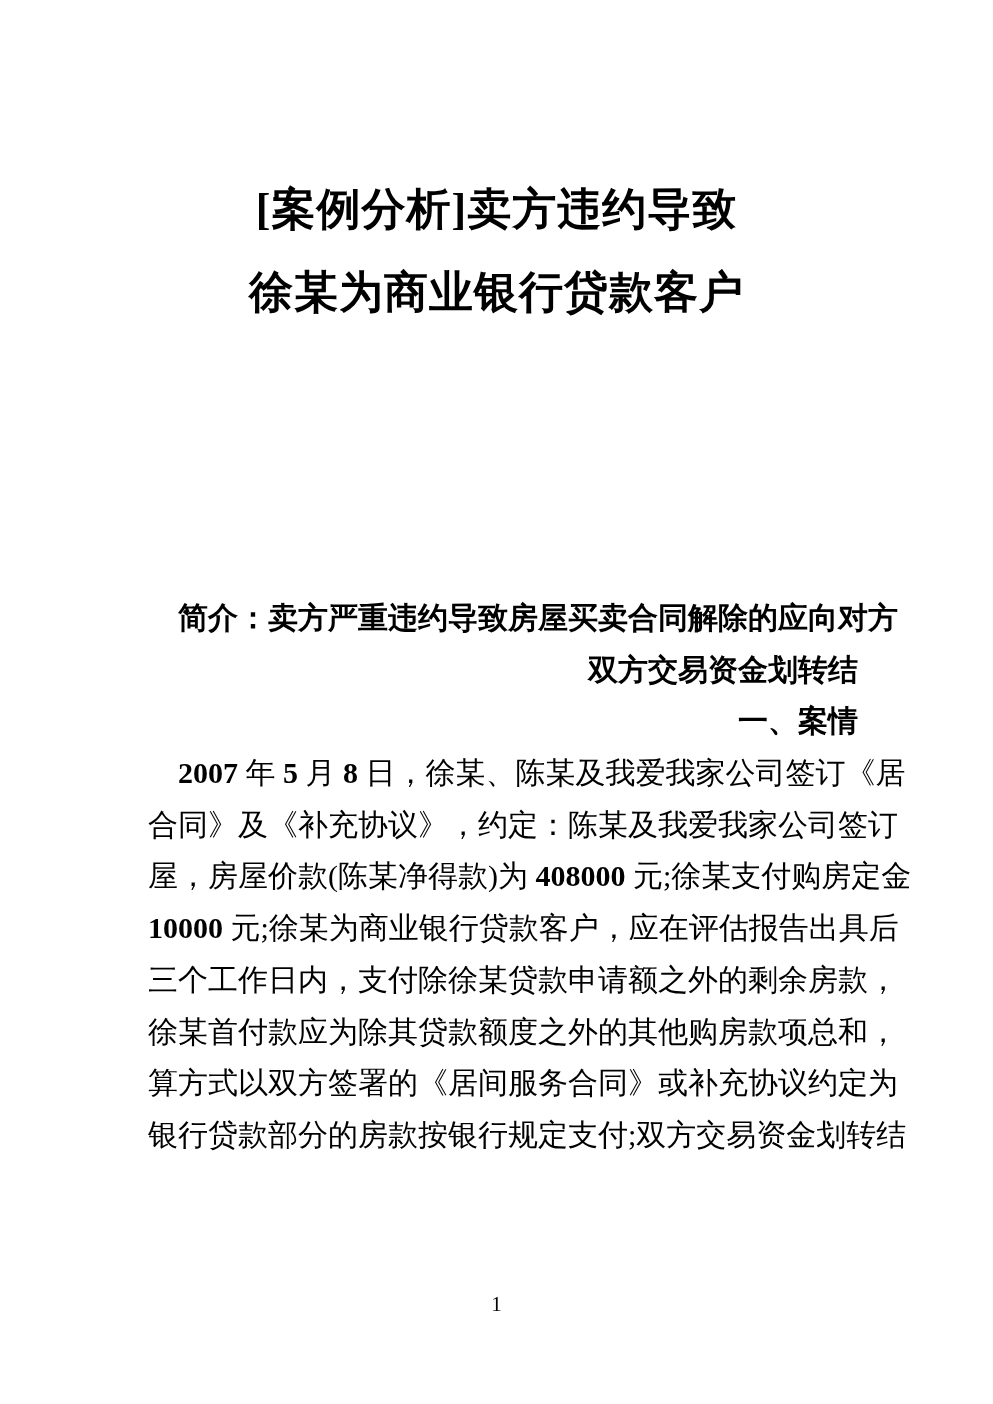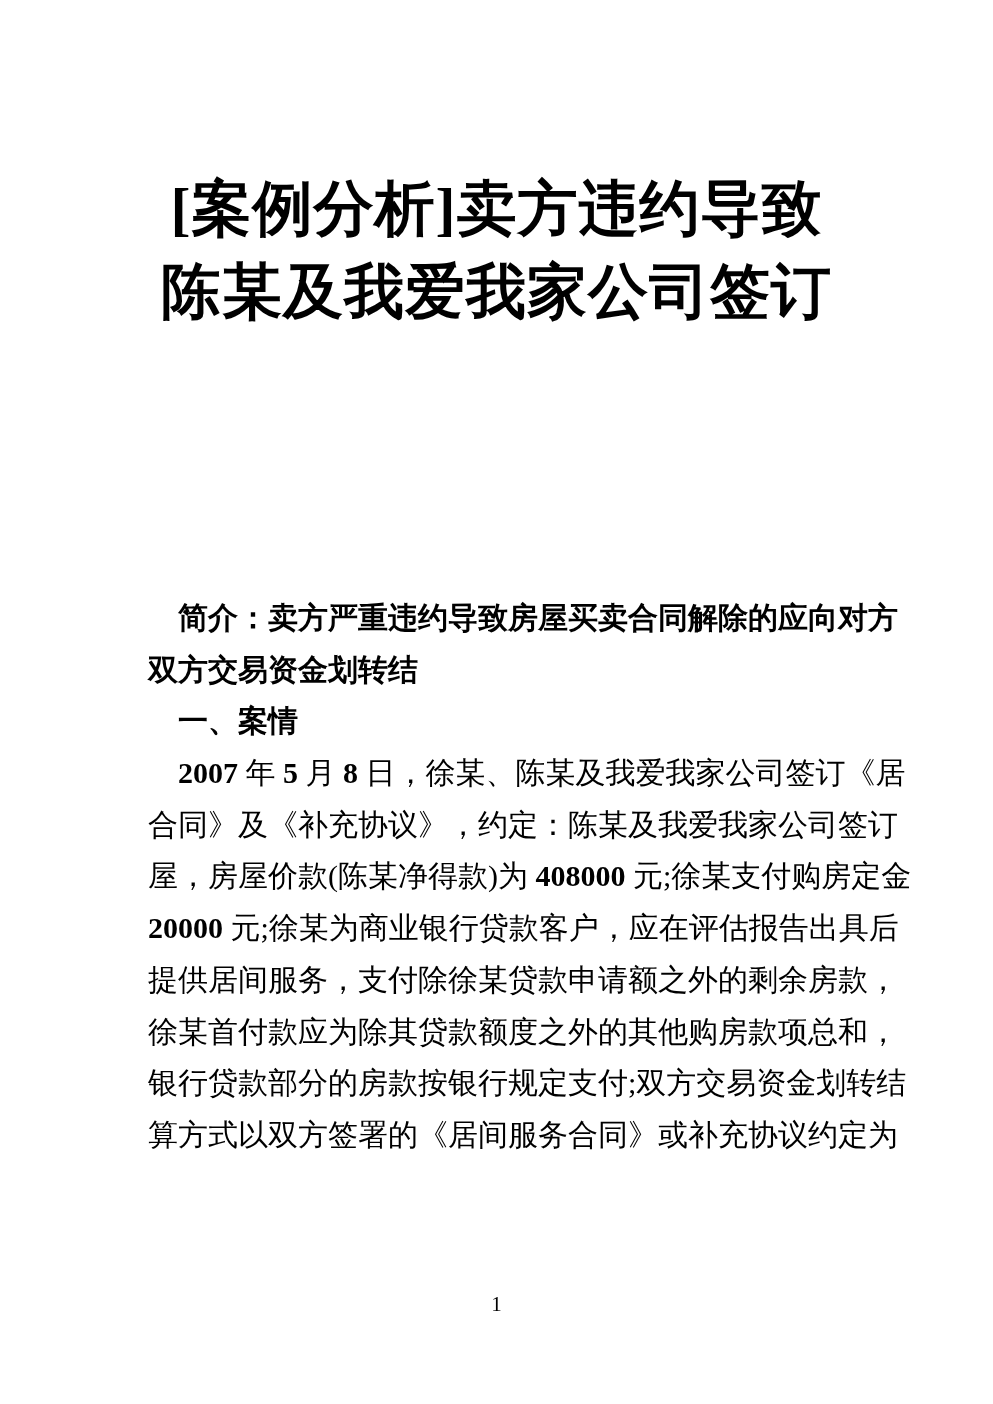--- a/index.html
+++ b/index.html
@@ -15,41 +15,41 @@
     color: #000000;
     font-family: "Liberation Serif", "DejaVu Serif", serif;
     overflow: hidden;
   }
   .doc-title {
     position: absolute;
     top: 168px;
     left: 0;
     right: 0;
     text-align: center;
-    font-size: 60px;
+    font-size: 44px;
     font-weight: bold;
     letter-spacing: 1px;
   }
   .doc-title .title-line {
     height: 83px;
     line-height: 83px;
     white-space: nowrap;
   }
   .doc-body {
     position: absolute;
     top: 592px;
     left: 148px;
     width: 710px;
     font-size: 30px;
   }
   .doc-body .text-line {
     height: 51.7px;
     line-height: 51.7px;
     white-space: nowrap;
-    text-align: left;
+    text-align: right;
   }
   .doc-body .text-line.indent {
     padding-left: 30px;
   }
   .doc-body .para-bold .text-line {
     font-weight: bold;
   }
   .doc-body b.num {
     font-weight: bold;
     font-family: "Liberation Serif", "DejaVu Serif", serif;
@@ -64,35 +64,35 @@
     font-size: 21px;
     font-family: "Liberation Serif", "DejaVu Serif", serif;
   }
 </style>
 </head>
 <body>
 
 <div class="page">
   <div class="doc-title" id="title-container">
       <div class="title-line">[案例分析]卖方违约导致</div>
-      <div class="title-line">陈某及我爱我家公司签订</div>
+      <div class="title-line">徐某为商业银行贷款客户</div>
     </div>
   <div class="doc-body" id="body-container">
       <div class="paragraph para-bold">
         <div class="text-line indent">简介：卖方严重违约导致房屋买卖合同解除的应向对方</div>
         <div class="text-line">双方交易资金划转结</div>
       </div>
       <div class="paragraph para-bold">
         <div class="text-line indent">一、案情</div>
       </div>
       <div class="paragraph">
         <div class="text-line indent"><b class="num">2007</b> 年 <b class="num">5</b> 月 <b class="num">8</b> 日，徐某、陈某及我爱我家公司签订《居</div>
         <div class="text-line">合同》及《补充协议》，约定：陈某及我爱我家公司签订</div>
         <div class="text-line">屋，房屋价款(陈某净得款)为 <b class="num">408000</b> 元;徐某支付购房定金</div>
-        <div class="text-line"><b class="num">20000</b> 元;徐某为商业银行贷款客户，应在评估报告出具后</div>
-        <div class="text-line">提供居间服务，支付除徐某贷款申请额之外的剩余房款，</div>
+        <div class="text-line"><b class="num">10000</b> 元;徐某为商业银行贷款客户，应在评估报告出具后</div>
+        <div class="text-line">三个工作日内，支付除徐某贷款申请额之外的剩余房款，</div>
         <div class="text-line">徐某首付款应为除其贷款额度之外的其他购房款项总和，</div>
+        <div class="text-line">算方式以双方签署的《居间服务合同》或补充协议约定为</div>
         <div class="text-line">银行贷款部分的房款按银行规定支付;双方交易资金划转结</div>
-        <div class="text-line">算方式以双方签署的《居间服务合同》或补充协议约定为</div>
       </div>
     </div>
   <div class="page-number">1</div>
 </div>
 
 </body></html>

